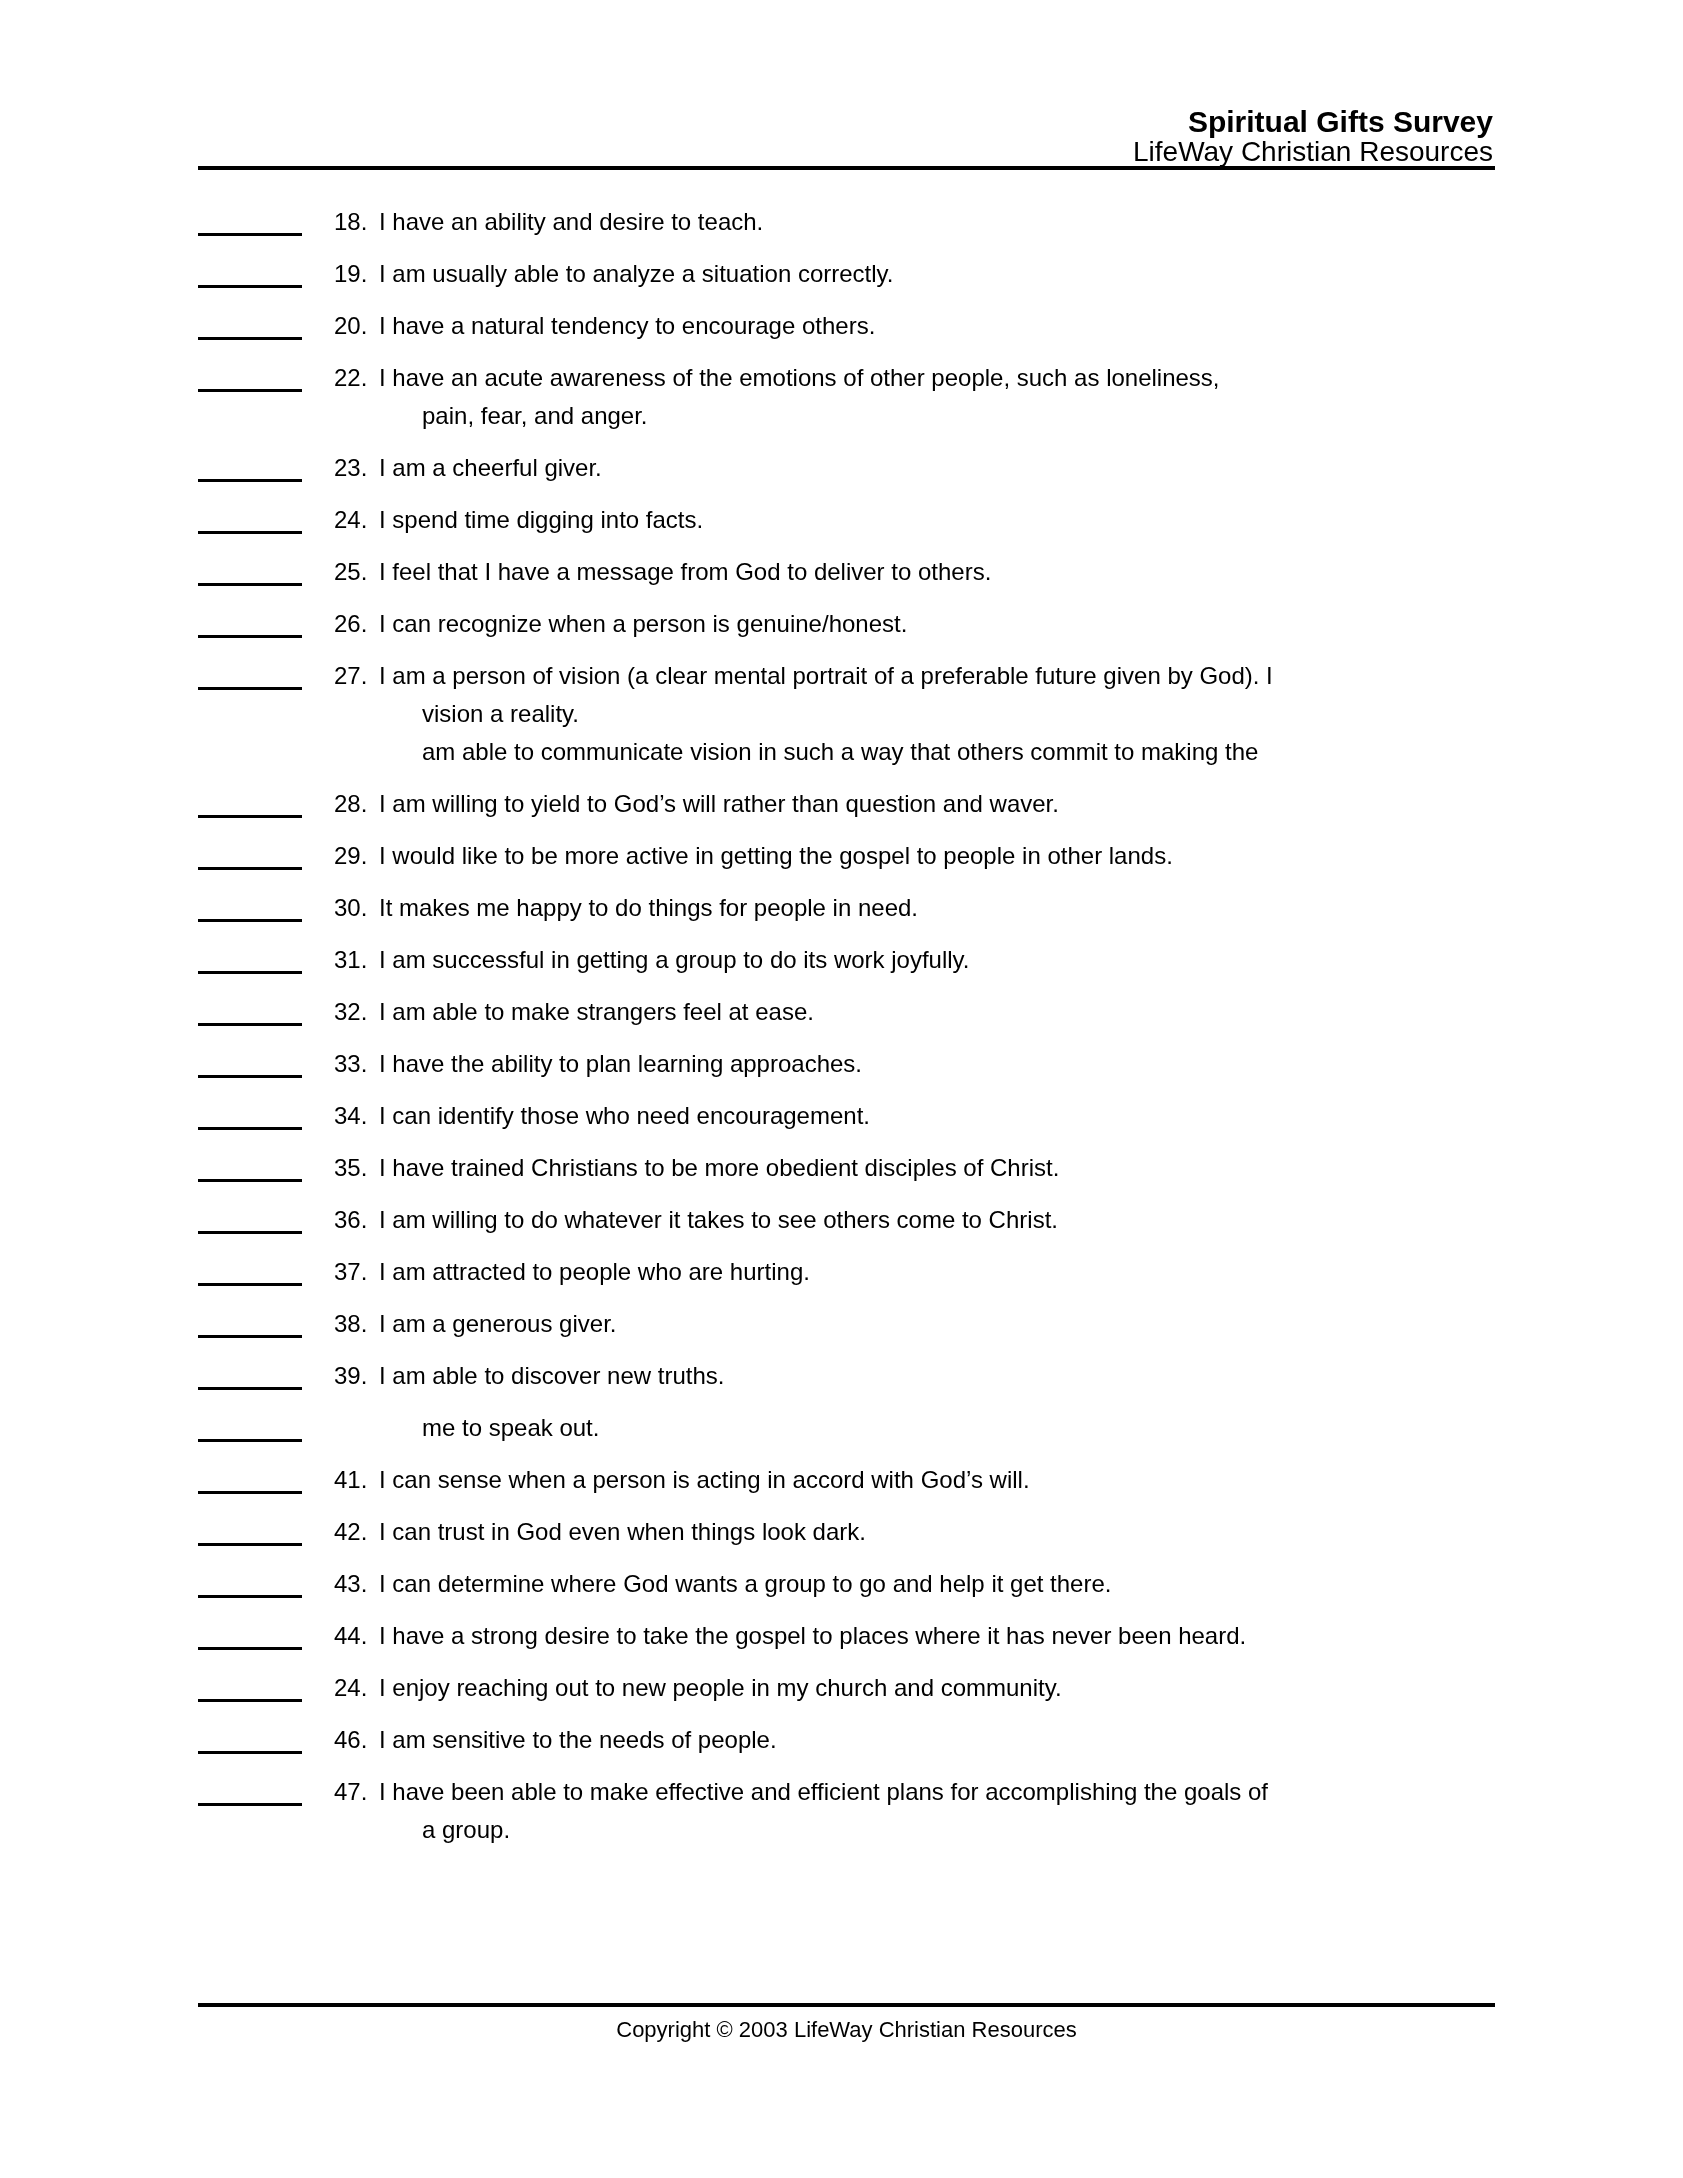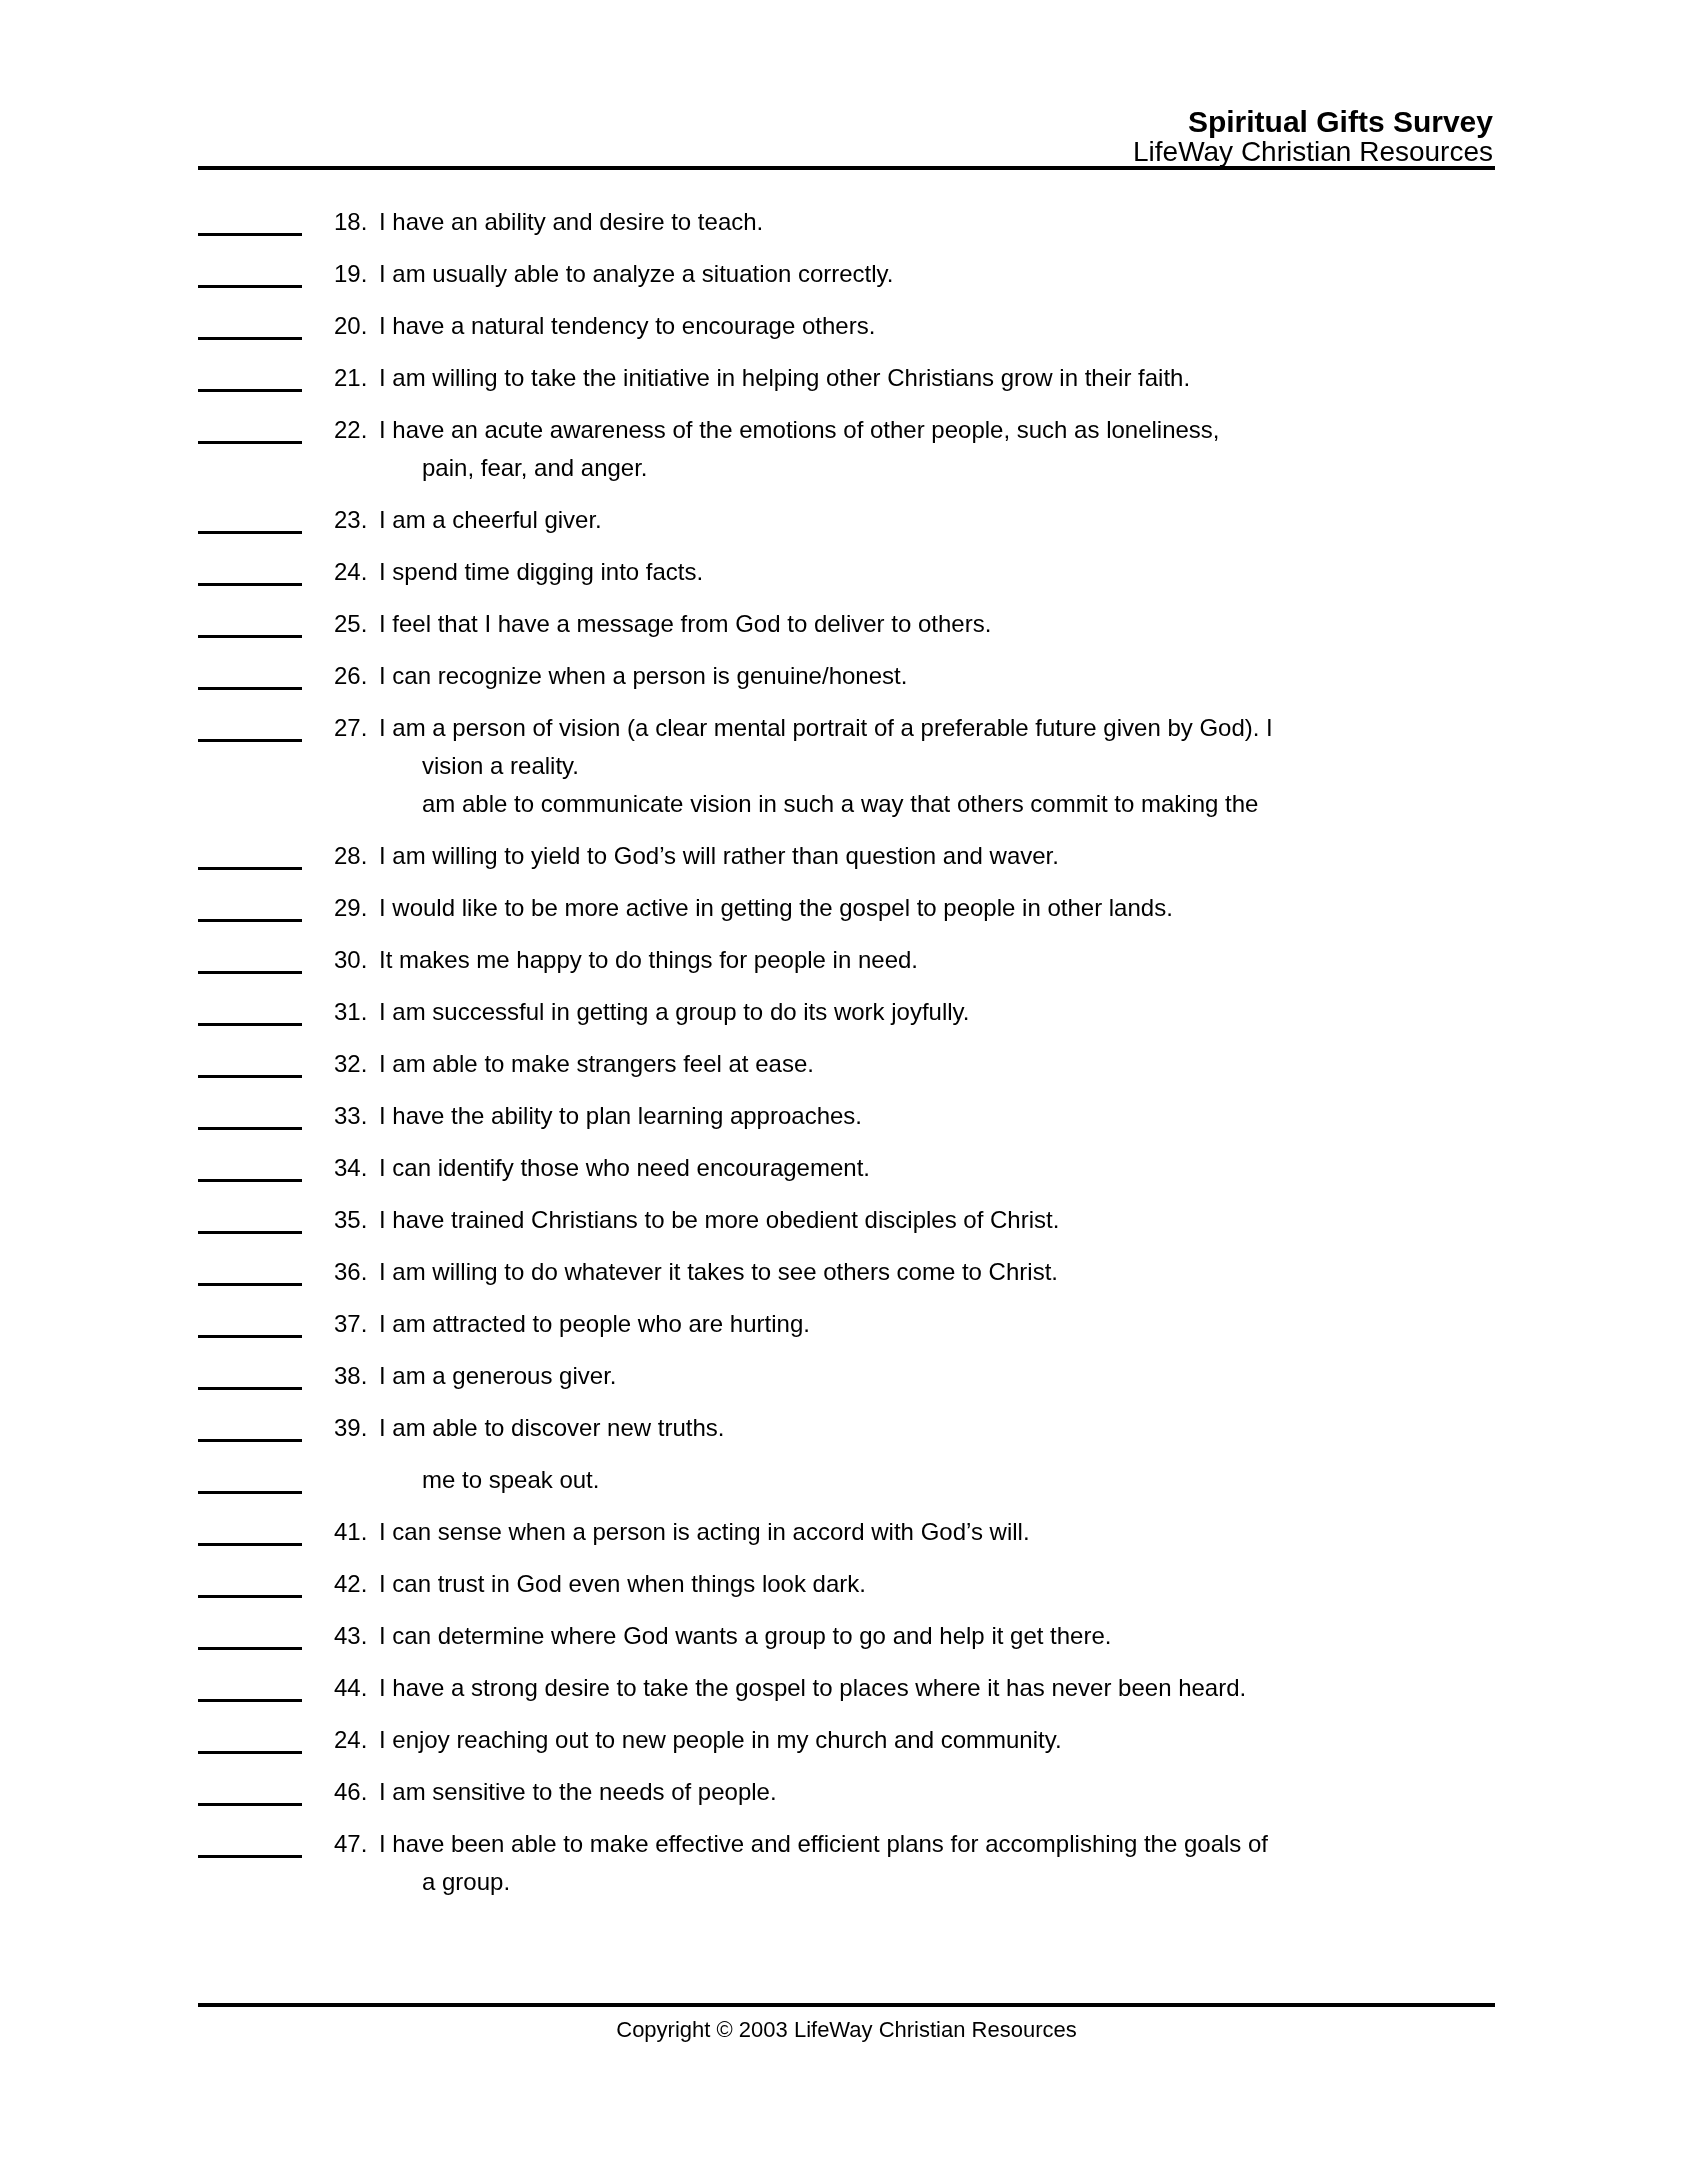--- a/index.html
+++ b/index.html
@@ -116,28 +116,20 @@
 
   <div class="item">
     <span class="blank"></span>
     <div class="body">
       <div class="line first">
         <span class="num">20.</span><span class="txt">I have a natural tendency to encourage others.</span>
       </div>
     </div>
   </div>
 
-  <div class="item">
-    <span class="blank"></span>
-    <div class="body">
-      <div class="line first">
-        <span class="num">21.</span><span class="txt">I am willing to take the initiative in helping other Christians grow in their faith.</span>
-      </div>
-    </div>
-  </div>
 
   <div class="item">
     <span class="blank"></span>
     <div class="body">
       <div class="line first">
         <span class="num">22.</span><span class="txt">I have an acute awareness of the emotions of other people, such as loneliness,</span>
       </div>
     <div class="line cont">pain, fear, and anger.</div>
         </div>
   </div>

